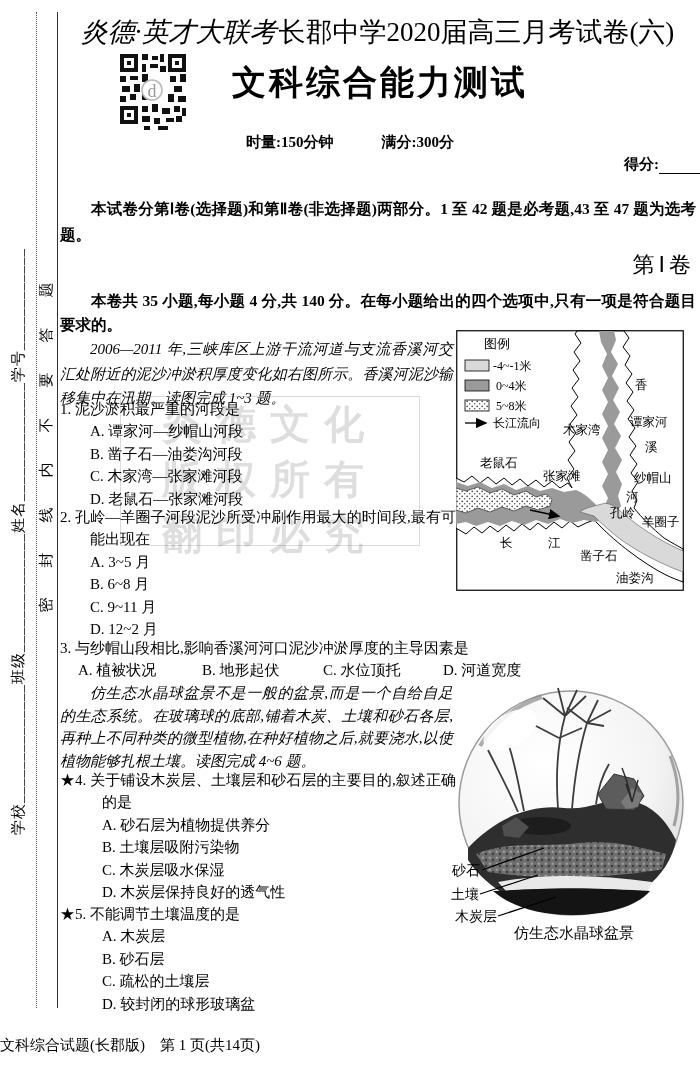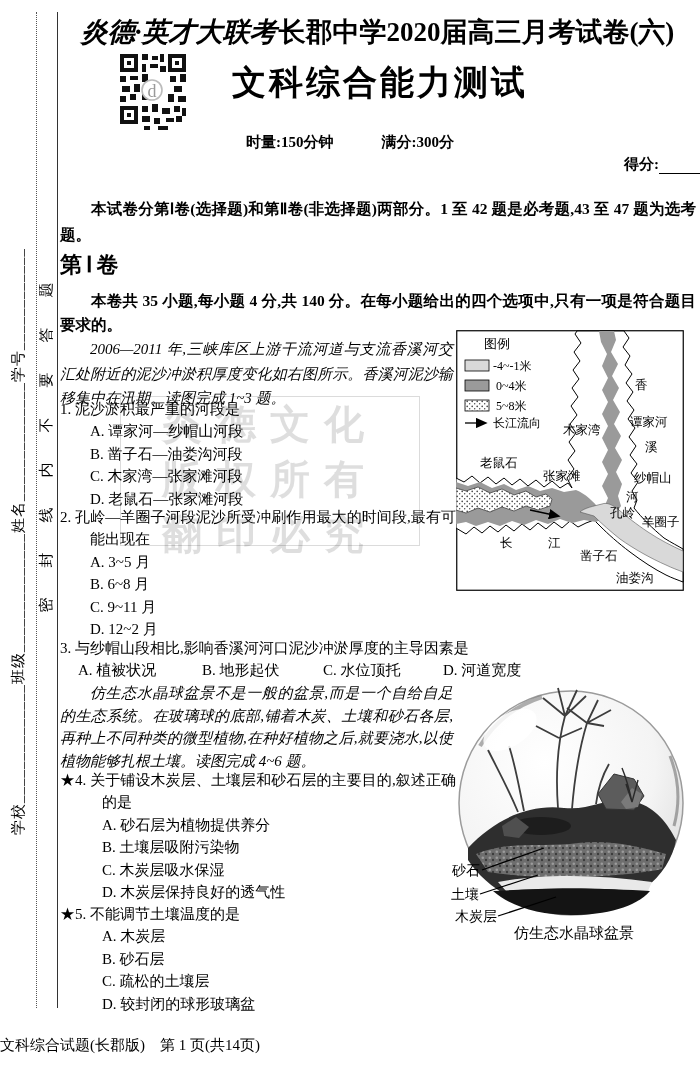--- a/index.html
+++ b/index.html
@@ -12,34 +12,34 @@
   .rot{position:absolute;white-space:nowrap;text-align:center;transform:rotate(-90deg);}
   .rot-fields{left:-432px;top:532px;width:900px;font-size:15px;letter-spacing:1px;}
   .rot-seal{left:-204px;top:438px;width:500px;font-size:15px;}
   
   .watermark{position:absolute;left:120px;top:396px;width:298px;height:148px;
              border:1px solid rgba(0,0,0,.14);color:rgba(0,0,0,.13);
              font-size:40px;font-weight:bold;text-align:center;letter-spacing:14px;
              display:flex;flex-direction:column;justify-content:space-around;pointer-events:none;}
   
   .header-title{position:absolute;left:55px;right:0;top:14px;text-align:center;
-                font-size:27px;font-weight:bold;white-space:nowrap;}
+                font-size:27px;font-weight:normal;white-space:nowrap;}
   .header-title .brand{font-style:italic;margin-right:2px;}
   .subject-title{position:absolute;left:60px;right:0;top:60px;text-align:center;
                  font-family:"Liberation Sans",sans-serif;font-size:34px;font-weight:bold;letter-spacing:3px;}
   .meta-line{position:absolute;left:60px;width:580px;top:133px;text-align:center;
              font-size:15px;font-weight:bold;}
   .meta-line .gap{display:inline-block;width:48px;}
   .score-line{position:absolute;left:600px;top:155px;font-size:15px;font-weight:bold;white-space:nowrap;margin-left:24px;}
   .score-blank{display:inline-block;width:62px;border-bottom:1.5px solid #000;height:14px;vertical-align:bottom;}
   
   .intro{position:absolute;left:60px;top:196px;width:636px;font-size:15.5px;font-weight:bold;
          line-height:26px;text-indent:2em;text-align:justify;}
-  .sec-head{position:absolute;left:60px;right:5px;top:250px;text-align:left;
-            font-size:22px;font-weight:bold;letter-spacing:4px;}
+  .sec-head{position:absolute;left:60px;right:5px;top:250px;text-align:right;
+            font-size:22px;font-weight:normal;letter-spacing:4px;}
   .sec-note{position:absolute;left:60px;top:289px;width:636px;font-size:15.5px;font-weight:bold;
             line-height:24px;text-indent:2em;text-align:justify;}
   .passage{position:absolute;font-size:15px;font-style:italic;line-height:22.5px;
            text-indent:2em;text-align:justify;}
   .passage.p1{left:60px;top:337px;width:393px;line-height:24.5px;}
   .passage.p2{left:60px;top:682px;width:393px;}
   .question{position:absolute;left:60px;width:396px;font-size:15px;line-height:22.4px;}
   .question .stem{padding-left:30px;text-indent:-30px;text-align:justify;}
   .question .opt{padding-left:30px;font-family:Liberation Serif, serif;}
   .question.deep .stem{padding-left:42px;text-indent:-42px;}

